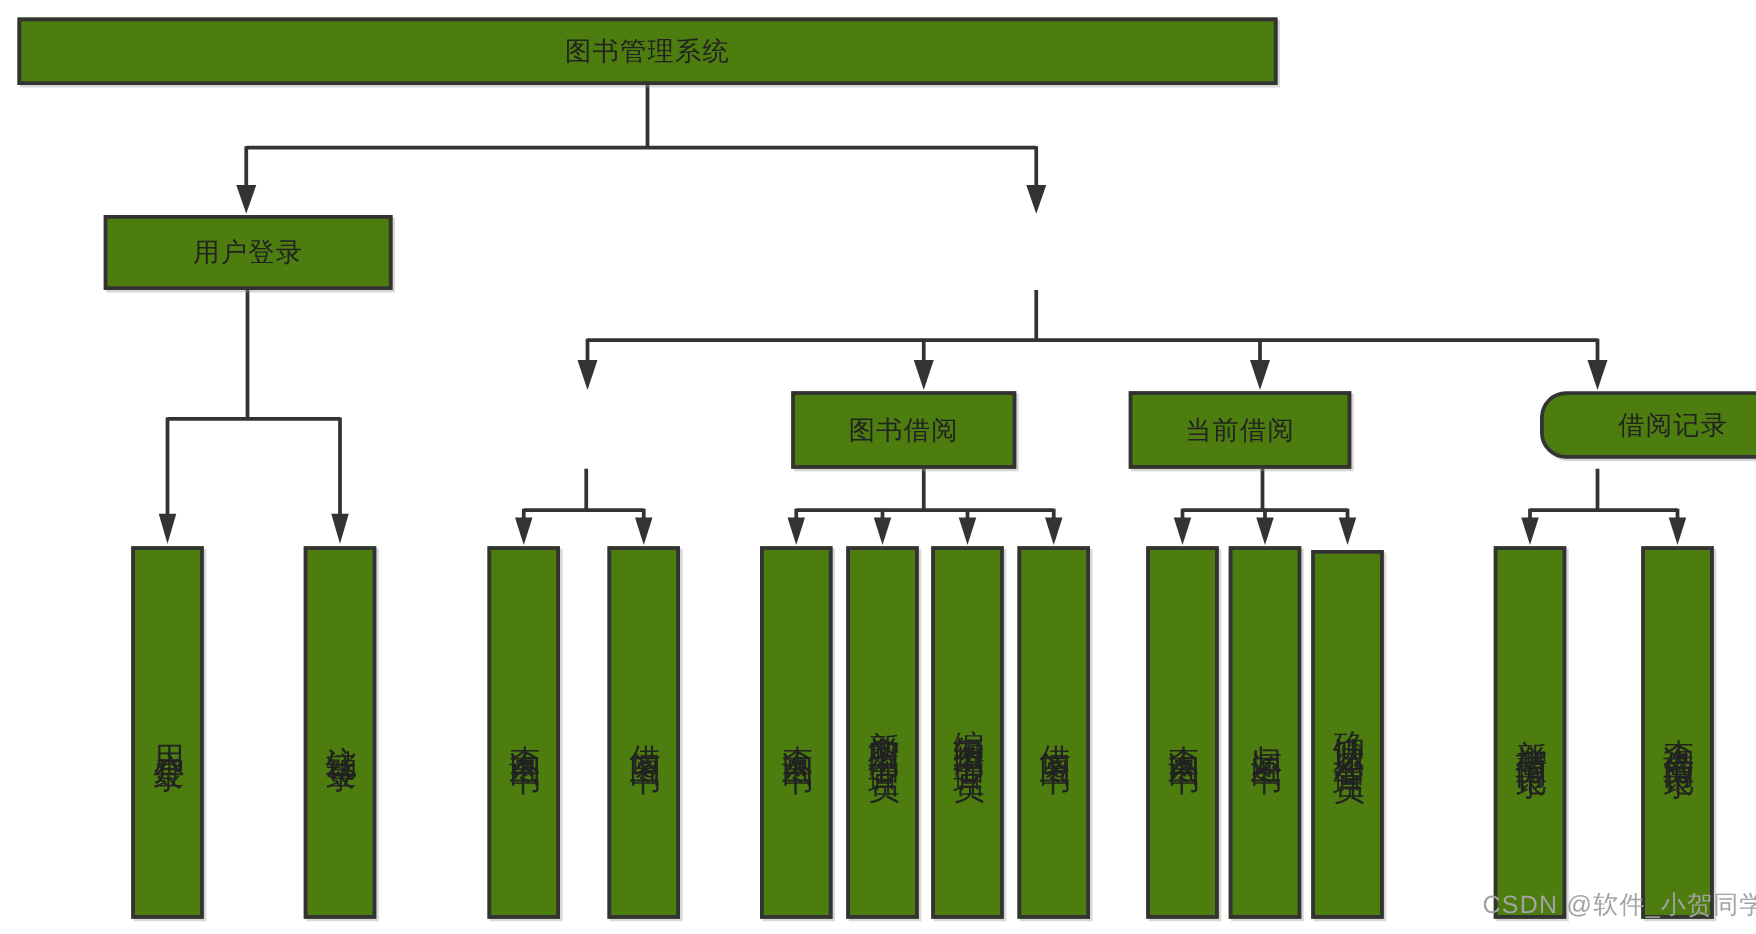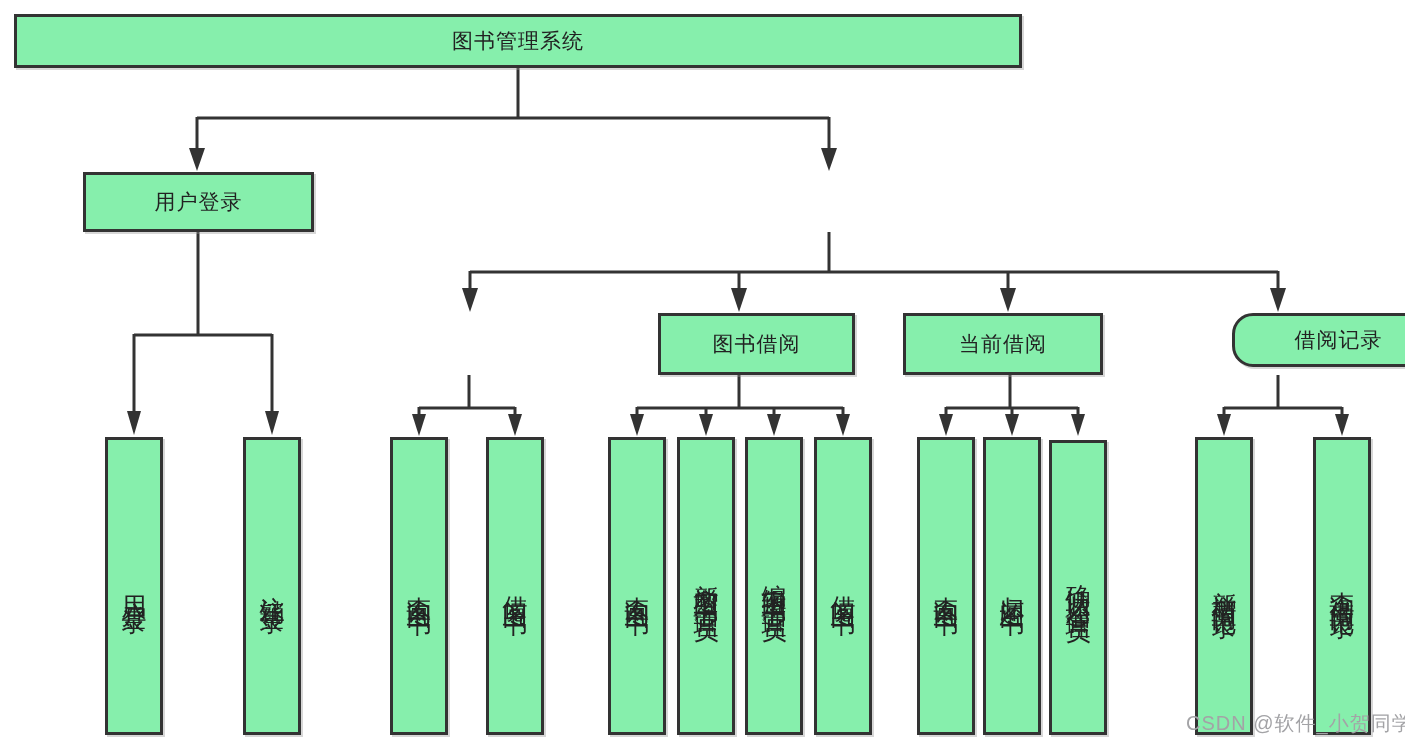--- a/index.html
+++ b/index.html
@@ -6,21 +6,21 @@
   #stage{
     position:relative;
     width:1405px;height:747px;
     background:#ffffff;
     overflow:hidden;
     font-family:"Liberation Sans", sans-serif;
   }
   #connectors{position:absolute;left:0;top:0;width:1405px;height:747px;}
   .box{
     position:absolute;
-    background:#86efac;
+    background:#4d7c0f;
     border:3px solid #333333;
     box-sizing:border-box;
     display:flex;align-items:center;justify-content:center;
     color:#222222;
     box-shadow:2px 2px 0 rgba(150,150,150,0.38);
   }
   .box-h{font-size:21px;letter-spacing:1px;white-space:nowrap;}
   .box-v{
     writing-mode:vertical-rl;
     text-orientation:mixed;
@@ -114,22 +114,22 @@
     </g>
   </svg>
 
   <div class="box box-h" style="left:14px;top:14px;width:1008px;height:54px;">图书管理系统</div>
 
   <div class="box box-h" style="left:83px;top:172px;width:231px;height:60px;">用户登录</div>
 
   <div class="box box-v" style="left:105px;top:437px;width:58px;height:298px;">用户登录</div>
   <div class="box box-v" style="left:243px;top:437px;width:58px;height:298px;">注销登录</div>
 
-  <div class="box box-h" style="left:658px;top:313px;width:197px;height:62px;">图书借阅</div>
-  <div class="box box-h" style="left:903px;top:313px;width:200px;height:62px;">当前借阅</div>
+  <div class="box box-h" style="left:633px;top:313px;width:180px;height:62px;">图书借阅</div>
+  <div class="box box-h" style="left:903px;top:313px;width:178px;height:62px;">当前借阅</div>
   <div class="box box-h" style="left:1232px;top:313px;width:213px;height:54px;border-radius:21px;">借阅记录</div>
 
   <div class="box box-v" style="left:390px;top:437px;width:58px;height:298px;">查询图书</div>
   <div class="box box-v" style="left:486px;top:437px;width:58px;height:298px;">借阅图书</div>
 
   <div class="box box-v" style="left:608px;top:437px;width:58px;height:298px;">查询图书</div>
   <div class="box box-v" style="left:677px;top:437px;width:58px;height:298px;">新增图书（管理员）</div>
   <div class="box box-v" style="left:745px;top:437px;width:58px;height:298px;">编辑图书（管理员）</div>
   <div class="box box-v" style="left:814px;top:437px;width:58px;height:298px;">借阅图书</div>
 

